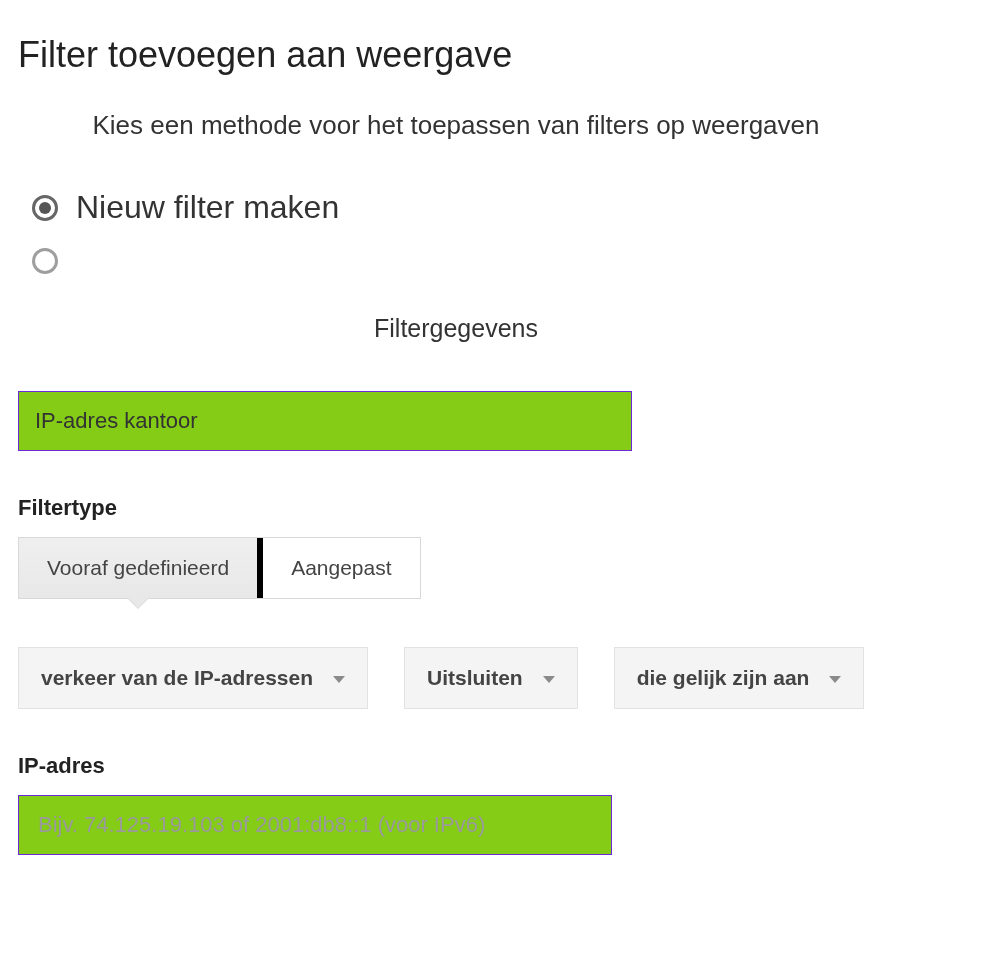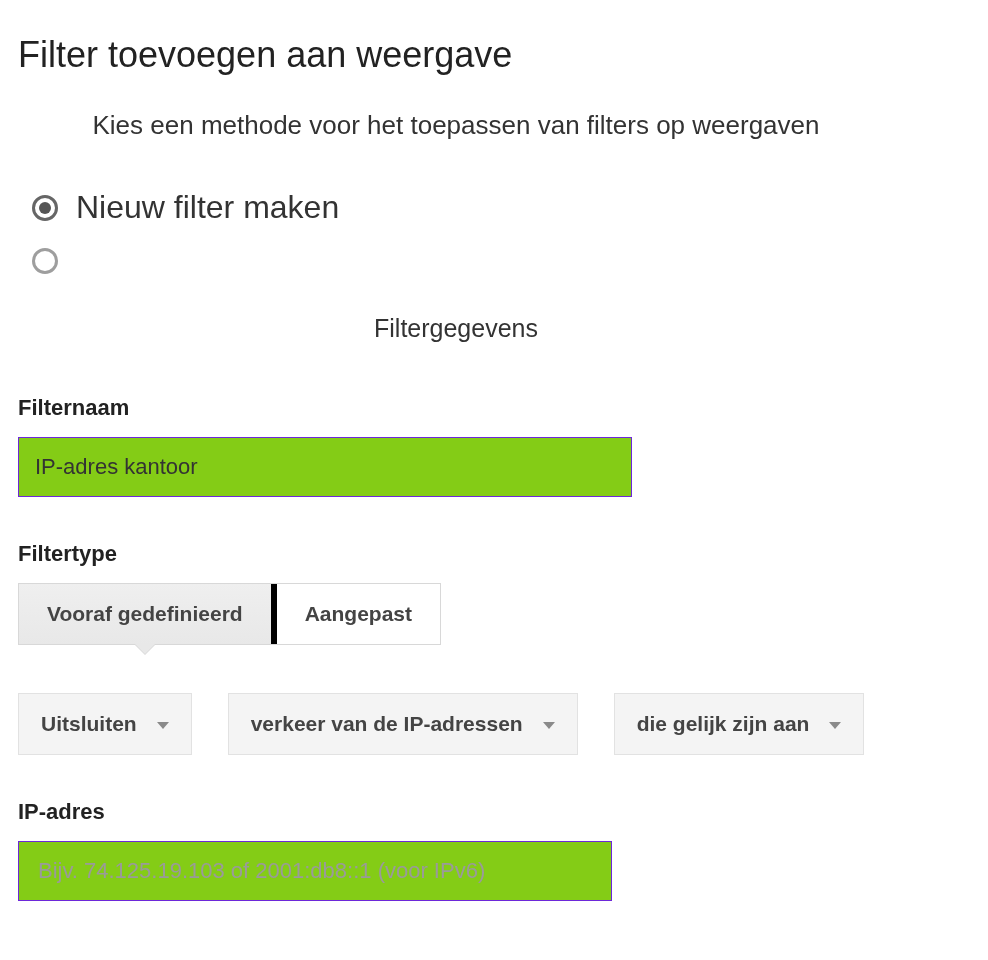--- a/index.html
+++ b/index.html
@@ -94,21 +94,21 @@
   .btn-group {
     display: inline-flex;
     border: 1px solid #d8d8d8;
     overflow: visible;
     position: relative;
   }
   .btn-group button {
     border: none;
     background: #fff;
     font-size: 21px;
-    font-weight: 700;
+    font-weight: 400;
     color: #444;
     padding: 18px 28px;
     cursor: pointer;
     position: relative;
   }
   .btn-group button + button { border-left: 6px solid #000000; }
   .btn-group button.active {
     background: linear-gradient(#efefef, #e8e8e8);
   }
   
@@ -185,37 +185,36 @@
   <div class="radio-row">
     <span class="radio-outer"></span>
   </div>
 
   
   <div class="section-header small" style="margin-top:40px;">
     <span class="label">Filtergegevens</span>
     <span class="rule"></span>
   </div>
 
-  <div class="field-label first">Filternaam</div>
   <input type="text" class="text-input" value="IP-adres kantoor" style="">
 
   <div class="field-label">Filtertype</div>
 
   <div class="btn-group">
     <button class="active">Vooraf gedefinieerd</button>
     <button>Aangepast</button>
   </div>
 
   <div class="select-row">
     <div class="select-btn">
-      <span>Uitsluiten</span>
+      <span>verkeer van de IP-adressen</span>
       <span class="caret"></span>
     </div>
     <div class="select-btn">
-      <span>verkeer van de IP-adressen</span>
+      <span>Uitsluiten</span>
       <span class="caret"></span>
     </div>
     <div class="select-btn">
       <span>die gelijk zijn aan</span>
       <span class="caret"></span>
     </div>
   </div>
 
   <div class="field-label">IP-adres</div>
   <input type="text" class="text-input ip-input" placeholder="Bijv. 74.125.19.103 of 2001:db8::1 (voor IPv6)" style="">

